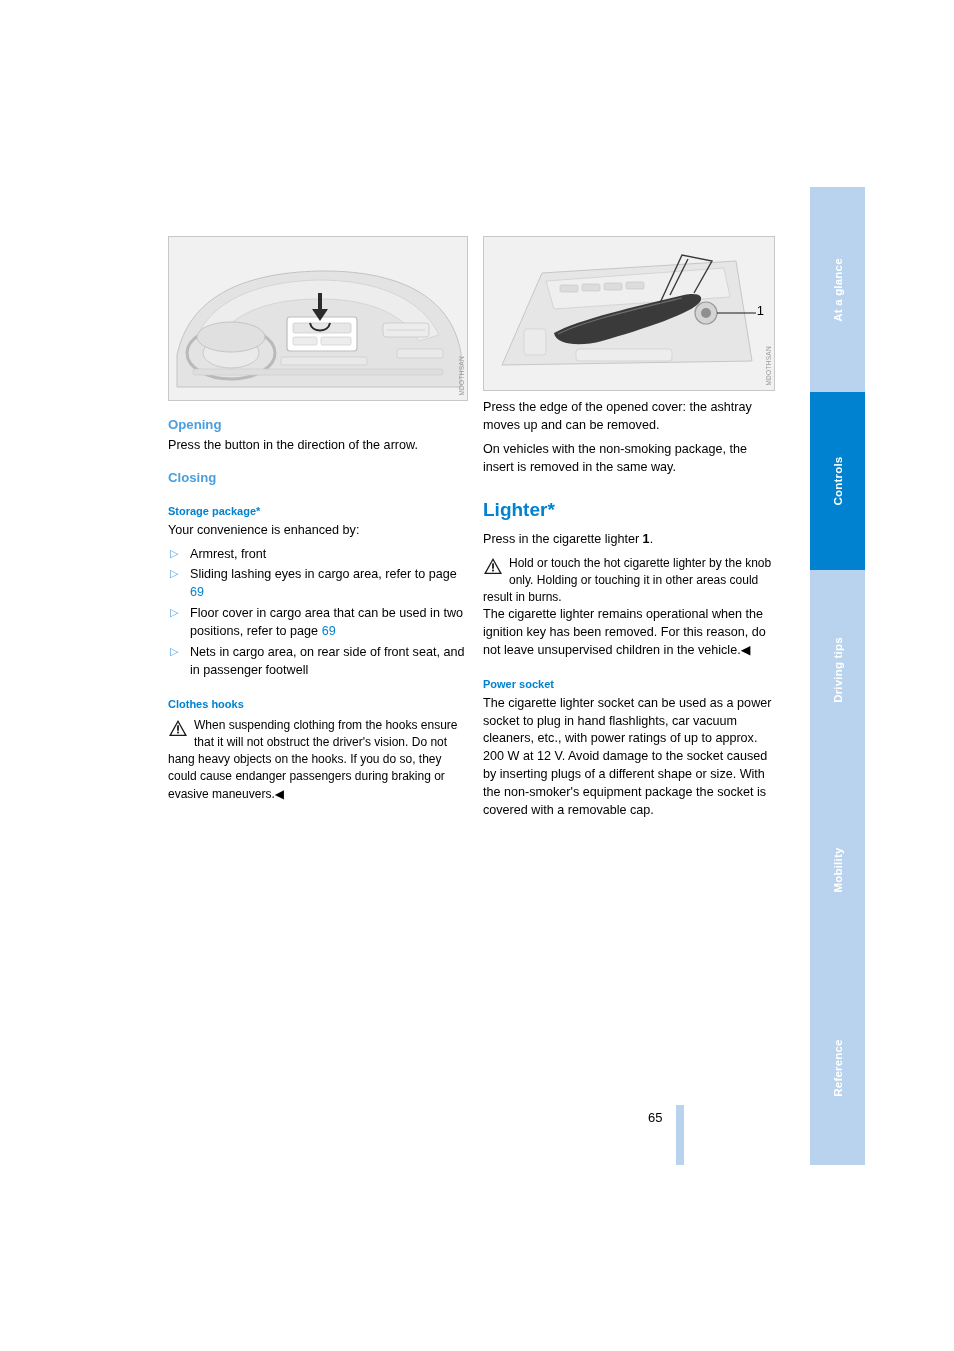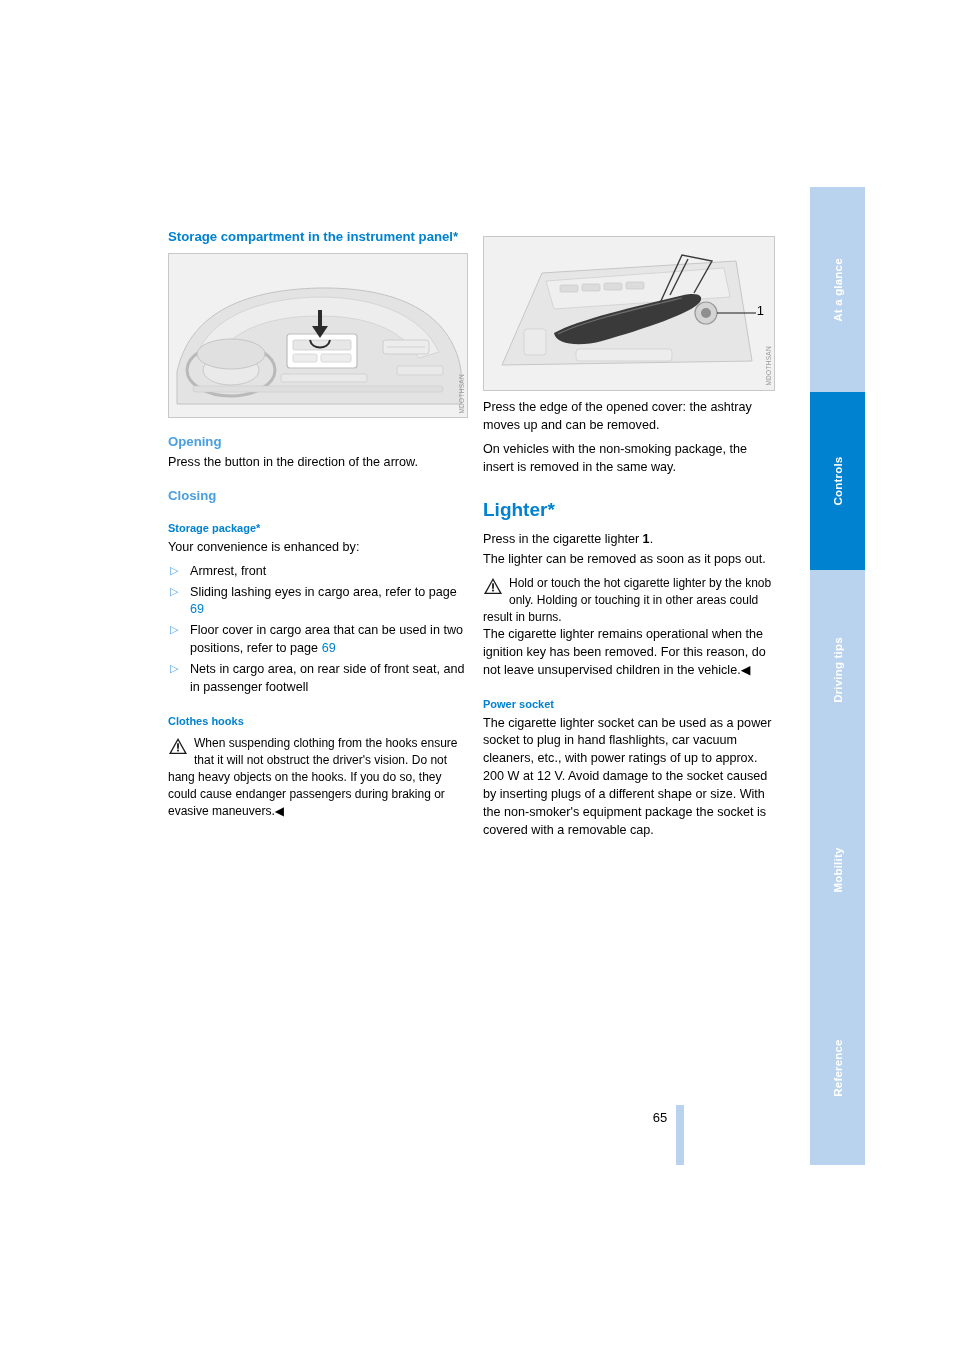--- a/index.html
+++ b/index.html
@@ -173,21 +173,21 @@
     font-size: 13px;
     color: #000;
   }
 
   
   .folio {
     position: absolute;
     left: 648px;
     top: 1110px;
     font-size: 13px;
-    text-align: center;
+    text-align: left;
     width: 24px;
   }
   .folio-bar {
     position: absolute;
     left: 676px;
     top: 1105px;
     width: 8px;
     height: 60px;
     background: #b9d3ee;
   }
@@ -210,21 +210,20 @@
     <div class="tab" style="top:583px;height:200px;">
       <span class="tab-label">Mobility</span>
     </div>
     <div class="tab" style="top:783px;height:195px;">
       <span class="tab-label">Reference</span>
     </div>
   </div>
 
   <div class="col-left">
 
-    <h2 class="head-blue-strong">Storage compartment in the instrument panel*</h2>
 
     <div class="figure fig-left">
       <svg width="298" height="163" viewBox="0 0 298 163">
         <rect x="0" y="0" width="298" height="163" fill="#f1f1f1"></rect>
 
         <path d="M8 118 C 20 62, 70 36, 150 34 C 228 33, 282 58, 292 116 L 292 150 L 8 150 Z" fill="#e3e3e3" stroke="#c3c3c3" stroke-width="1"></path>
 
         <path d="M30 96 C 48 58, 100 44, 150 43 C 205 43, 252 60, 270 98 L 250 104 C 232 74, 196 62, 150 62 C 104 62, 66 74, 48 102 Z" fill="#ededed" stroke="#cfcfcf" stroke-width="0.8"></path>
 
         <ellipse cx="62" cy="116" rx="44" ry="26" fill="none" stroke="#b9b9b9" stroke-width="3"></ellipse>
@@ -328,21 +327,20 @@
       <span class="callout-num" style="right:10px; top:66px;">1</span>
       <span class="fig-code">MDOTHSAN</span>
     </div>
 
     <p class="body" style="margin-top:8px;">Press the edge of the opened cover: the ashtray moves up and can be removed.</p>
     <p class="body" style="margin-top:6px;">On vehicles with the non-smoking package, the insert is removed in the same way.</p>
 
     <h1 class="section-title" style="margin-top:22px;">Lighter*</h1>
 
     <p class="body"><span>Press in the cigarette lighter </span><span class="bold">1</span><span>.</span></p>
-    <p class="body">The lighter can be removed as soon as it pops out.</p>
 
     <div class="warn-wrap">
       <svg class="warn-icon" viewBox="0 0 22 20">
         <polygon points="11,1 21,19 1,19" fill="#1a1a1a"></polygon>
         <polygon points="11,4 18.5,17.5 3.5,17.5" fill="#ffffff"></polygon>
         <rect x="10" y="7" width="2" height="6" fill="#1a1a1a"></rect>
         <rect x="10" y="14" width="2" height="2" fill="#1a1a1a"></rect>
       </svg>
       <div class="warn-text">Hold or touch the hot cigarette lighter by the knob only. Holding or touching it in other areas could result in burns.</div>
     </div>

